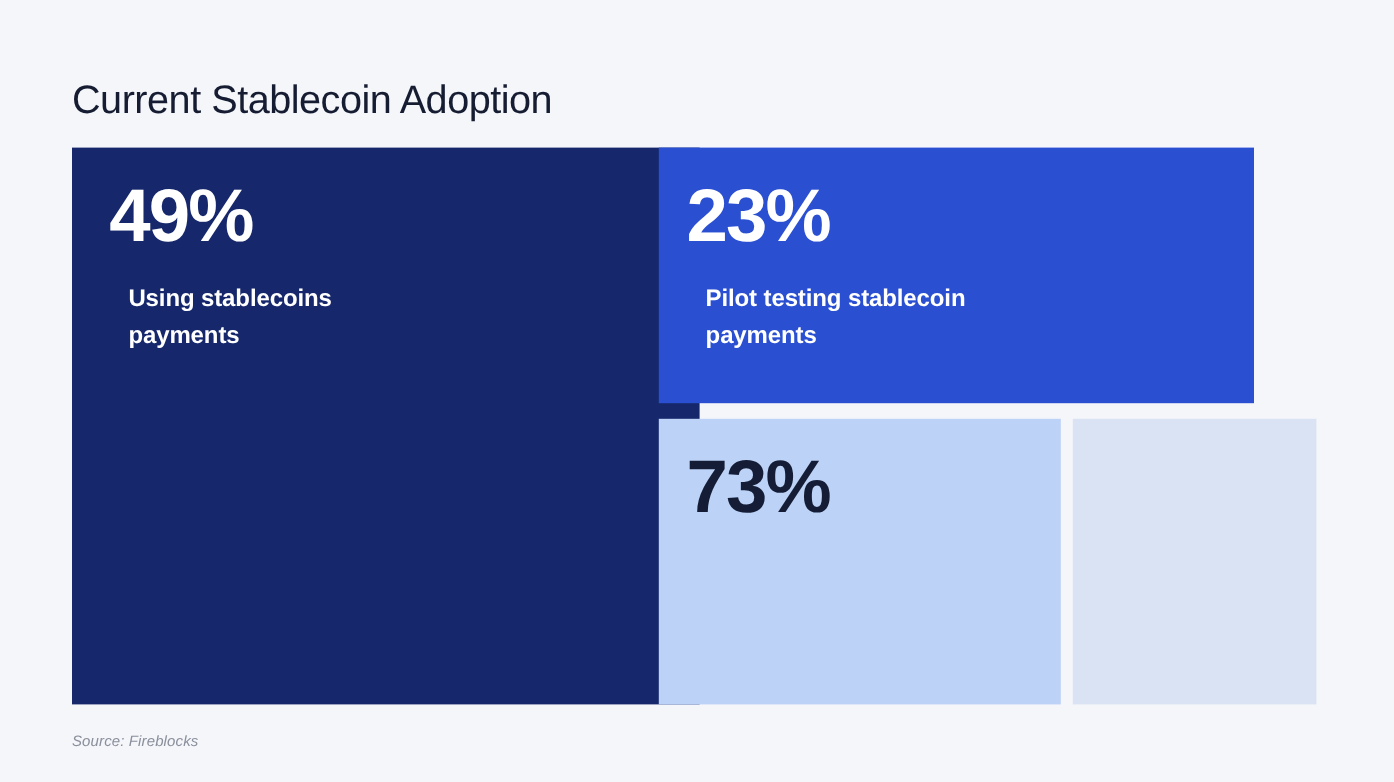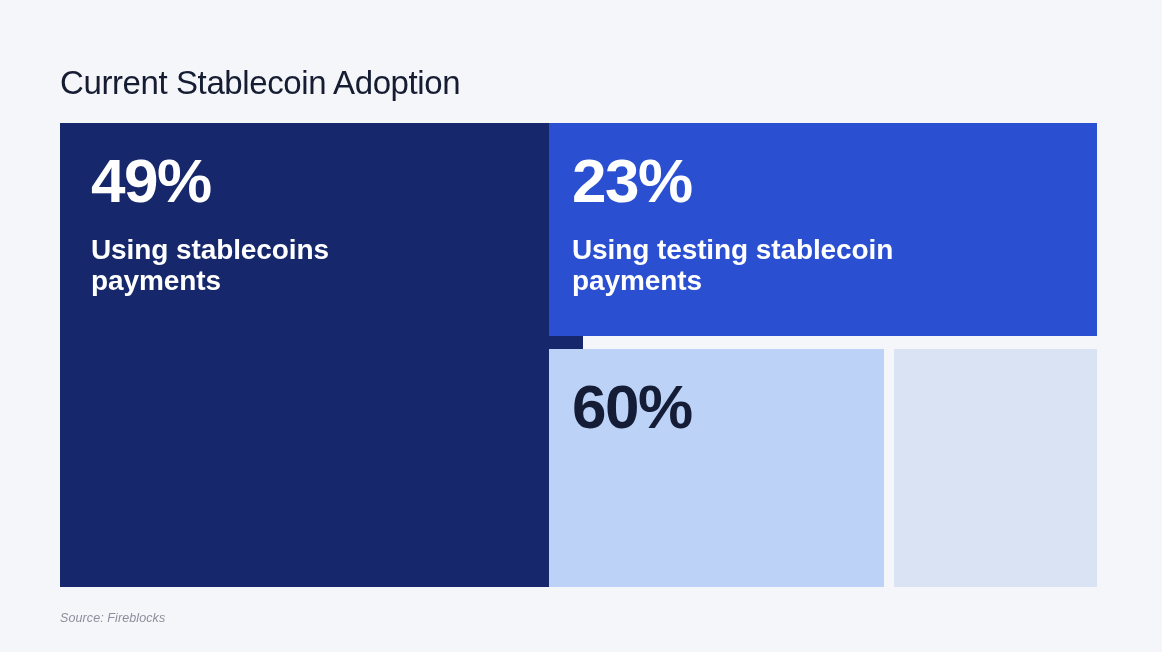--- a/index.html
+++ b/index.html
@@ -44,21 +44,21 @@
   .panel-using {
     left: 0px;
     top: 0px;
     width: 523px;
     height: 464px;
     background: #16286b;
   }
   .panel-pilot {
     left: 489px;
     top: 0px;
-    width: 548px;
+    width: 496px;
     height: 213px;
     background: #2a4fd1;
     text-decoration: underline;
   }
   .panel-planning {
     left: 489px;
     top: 226px;
     width: 335px;
     height: 238px;
     background: #bcd2f7;
@@ -73,24 +73,24 @@
 
   .stat-value {
     font-weight: bold;
     font-size: 62px;
     line-height: 1;
     letter-spacing: -1.5px;
     margin: 0;
   }
   .stat-label {
     font-weight: bold;
-    font-size: 28px;
+    font-size: 20px;
     line-height: 31px;
     letter-spacing: -0.1px;
-    margin: 0;
+    margin: 16px;
     white-space: pre-line;
   }
 
   .panel-inner {
     position: absolute;
     left: 31px;
     top: 27px;
     right: 14px;
   }
   .panel-using .panel-inner { left: 31px; top: 27px; }
@@ -126,28 +126,28 @@
     <div class="panel-inner">
       <div class="stat-value">49%</div>
       <div class="stat-label">Using stablecoins
 payments</div>
     </div>
   </div>
 
   <div class="panel panel-pilot on-dark">
     <div class="panel-inner">
       <div class="stat-value">23%</div>
-      <div class="stat-label">Using testing stablecoin
+      <div class="stat-label">Pilot testing stablecoin
 payments</div>
     </div>
   </div>
 
   <div class="panel panel-planning on-light">
     <div class="panel-inner">
-      <div class="stat-value">60%</div>
+      <div class="stat-value">73%</div>
     </div>
   </div>
 
   <div class="panel panel-undecided on-light">
     <div class="panel-inner">
     </div>
   </div>
 
 </div>
 

